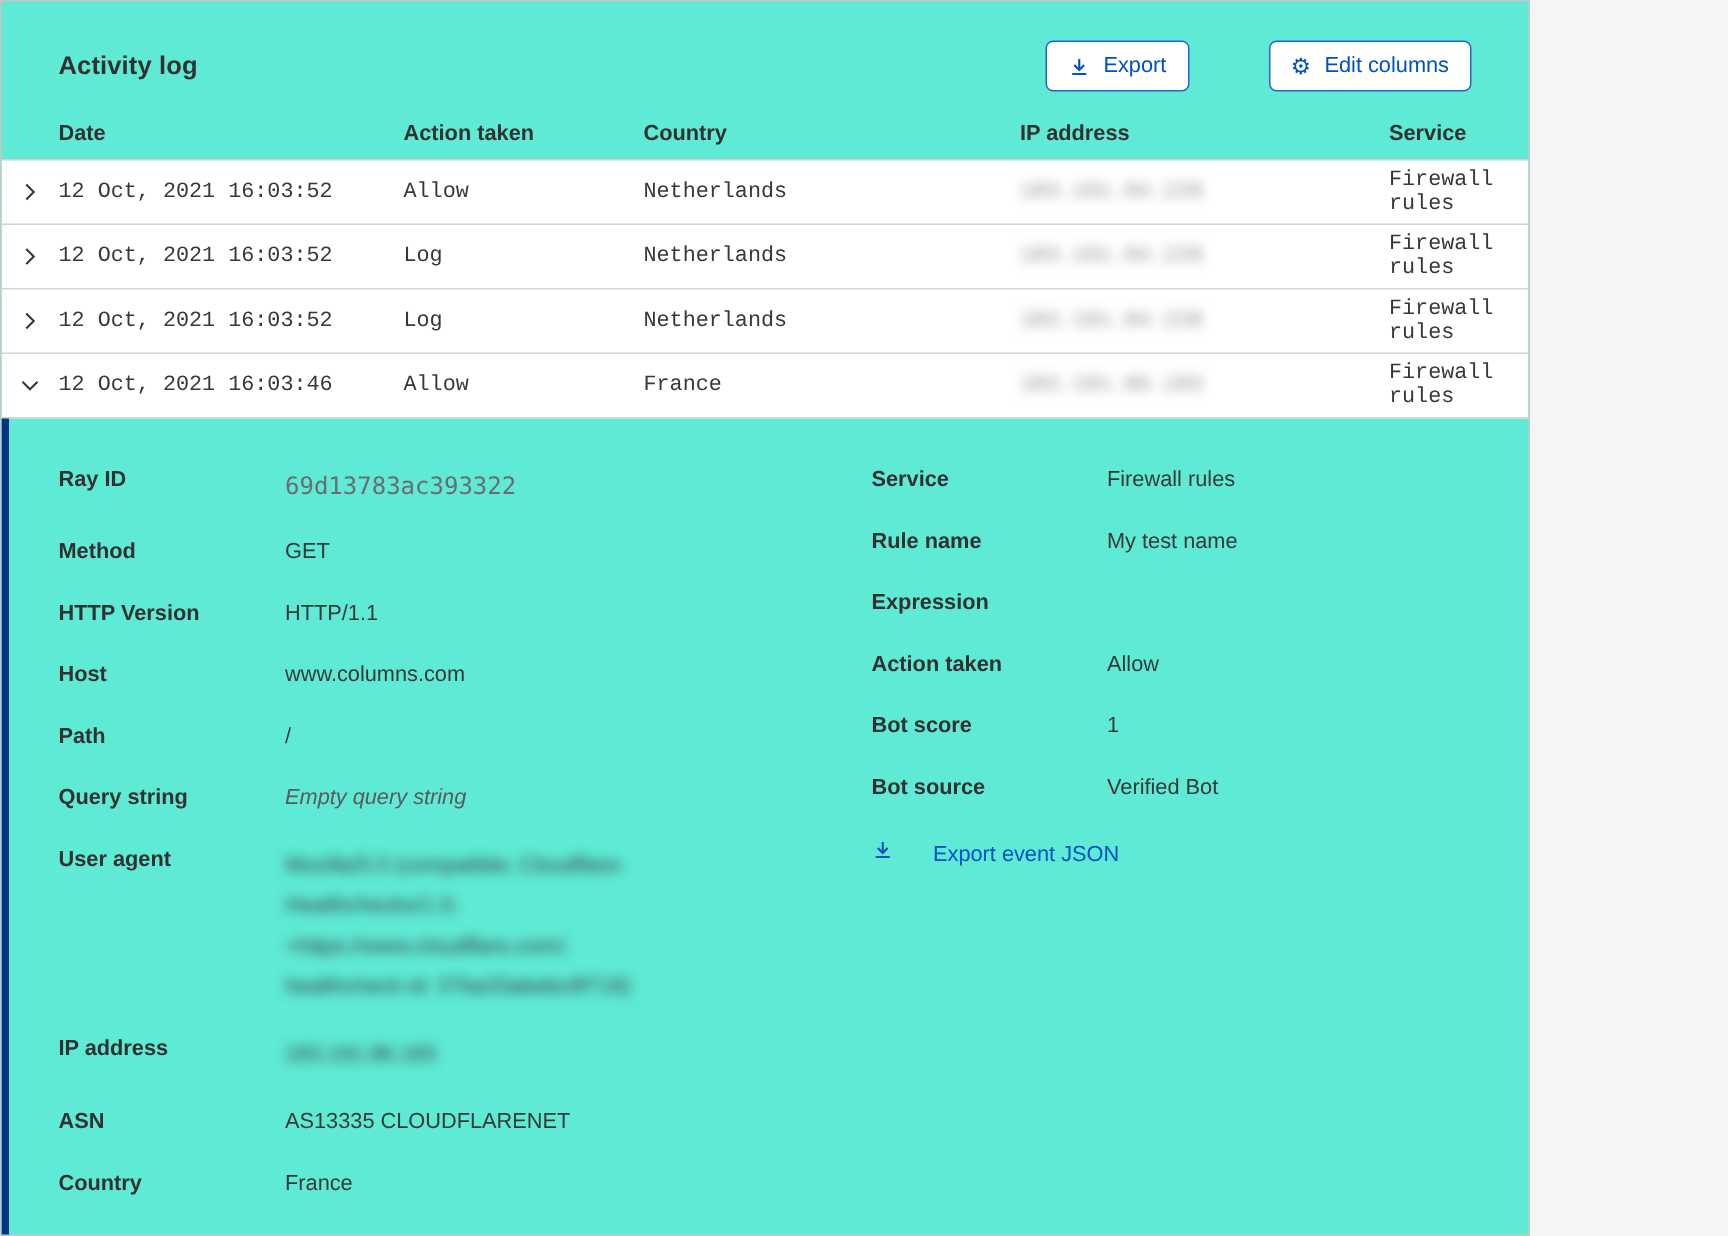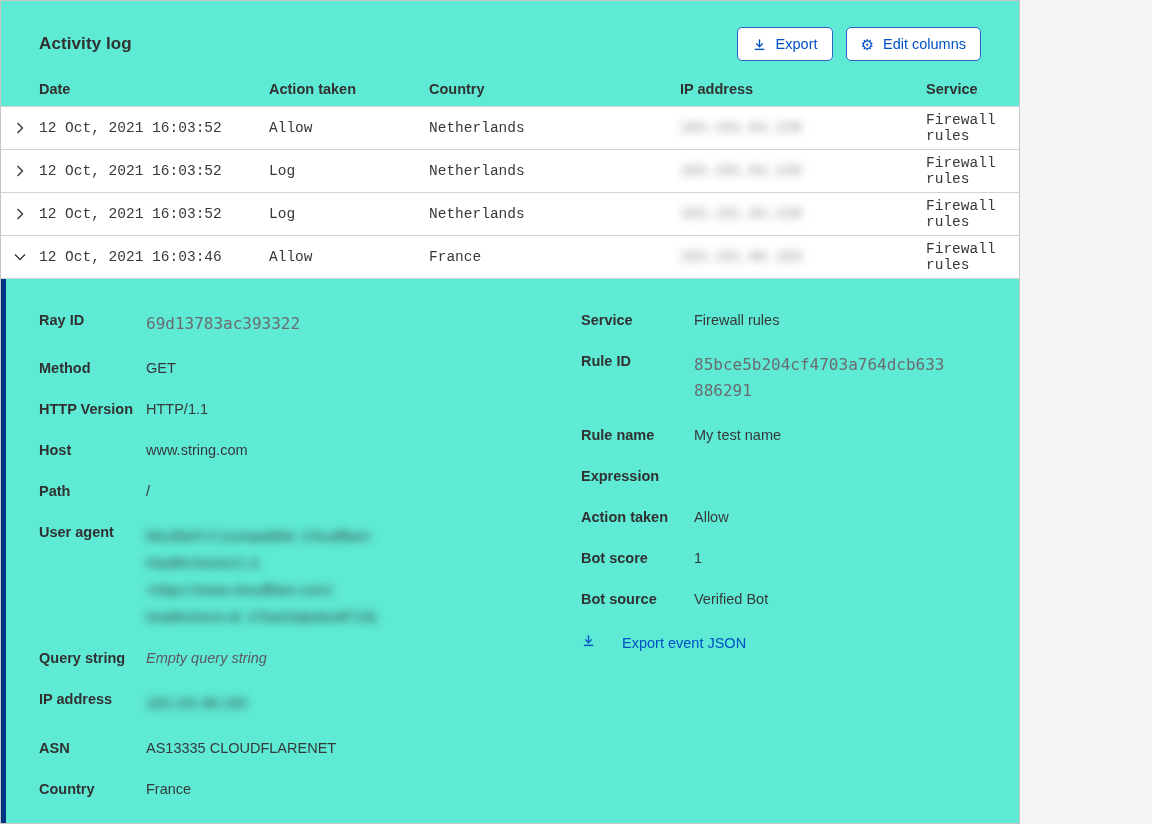--- a/index.html
+++ b/index.html
@@ -33,20 +33,21 @@
     gap: 9px;
     background: #ffffff;
     border: 1px solid #2d62c9;
     border-radius: 5px;
     color: #0051c3;
     font-family: inherit;
     font-size: 14.5px;
     padding: 7px 14px;
     cursor: pointer;
     line-height: 18px;
+    margin-left: 40px;
   }
   .btn svg { display: block; }
   .gear-glyph { font-size: 15px; line-height: 15px; color: #0051c3; }
 
   
   .grid {
     display: grid;
     grid-template-columns: 38px 230px 160px 251px 246px auto;
     align-items: center;
   }
@@ -68,21 +69,21 @@
 
   
   .detail-panel {
     flex: 1 1 auto;
     border-left: 5px solid #003681;
     padding: 32px 20px 10px 33px;
     display: grid;
     grid-template-columns: 542px 1fr;
     align-items: start;
   }
-  .detail-item { display: flex; margin-bottom: 22px; line-height: 19px; }
+  .detail-item { display: flex; margin-bottom: 22px; line-height: 19px; gap: 44px; }
   .detail-label { flex: 0 0 auto; font-weight: 700; color: #313131; }
   .left .detail-label { width: 107px; }
   .right .detail-label { width: 113px; }
   .detail-value { color: #36393a; }
   .detail-value.mono {
     font-family: "DejaVu Sans Mono", monospace;
     font-size: 16px;
     color: #6b6b70;
     line-height: 26px;
   }
@@ -194,56 +195,52 @@
           <div class="detail-item" data-name="detail-field-method">
             <span class="detail-label" data-name="detail-field-label">Method</span>
             <span class="detail-value" data-name="detail-field-value">GET</span>
           </div>
           <div class="detail-item" data-name="detail-field-http-version">
             <span class="detail-label" data-name="detail-field-label">HTTP Version</span>
             <span class="detail-value" data-name="detail-field-value">HTTP/1.1</span>
           </div>
           <div class="detail-item" data-name="detail-field-host">
             <span class="detail-label" data-name="detail-field-label">Host</span>
-            <span class="detail-value" data-name="detail-field-value">www.string.com</span>
+            <span class="detail-value" data-name="detail-field-value">www.columns.com</span>
           </div>
           <div class="detail-item" data-name="detail-field-path">
             <span class="detail-label" data-name="detail-field-label">Path</span>
             <span class="detail-value" data-name="detail-field-value">/</span>
           </div>
+          <div class="detail-item" data-name="detail-field-query-string">
+            <span class="detail-label" data-name="detail-field-label">Query string</span>
+            <span class="detail-value italic" data-name="detail-field-value">Empty query string</span>
+          </div>
           <div class="detail-item" data-name="detail-field-user-agent">
             <span class="detail-label" data-name="detail-field-label">User agent</span>
             <span class="detail-value redacted" data-name="detail-field-value">Mozilla/5.0 (compatible; Cloudflare-Healthchecks/1.0; +https://www.cloudflare.com/; healthcheck-id: 37ba33abebc8f718)</span>
-          </div>
-          <div class="detail-item" data-name="detail-field-query-string">
-            <span class="detail-label" data-name="detail-field-label">Query string</span>
-            <span class="detail-value italic" data-name="detail-field-value">Empty query string</span>
           </div>
           <div class="detail-item" data-name="detail-field-ip-address">
             <span class="detail-label" data-name="detail-field-label">IP address</span>
             <span class="detail-value redacted" data-name="detail-field-value">183.191.86.183</span>
           </div>
           <div class="detail-item" data-name="detail-field-asn">
             <span class="detail-label" data-name="detail-field-label">ASN</span>
             <span class="detail-value" data-name="detail-field-value">AS13335 CLOUDFLARENET</span>
           </div>
           <div class="detail-item" data-name="detail-field-country">
             <span class="detail-label" data-name="detail-field-label">Country</span>
             <span class="detail-value" data-name="detail-field-value">France</span>
           </div>
         </div>
     <div class="detail-col right" data-name="detail-right-column">
       <div id="detail-right-items" data-name="detail-right-items">
             <div class="detail-item" data-name="detail-field-service">
               <span class="detail-label" data-name="detail-field-label">Service</span>
               <span class="detail-value" data-name="detail-field-value">Firewall rules</span>
-            </div>
-            <div class="detail-item" data-name="detail-field-rule-id">
-              <span class="detail-label" data-name="detail-field-label">Rule ID</span>
-              <span class="detail-value mono" data-name="detail-field-value">85bce5b204cf4703a764dcb633886291</span>
             </div>
             <div class="detail-item" data-name="detail-field-rule-name">
               <span class="detail-label" data-name="detail-field-label">Rule name</span>
               <span class="detail-value" data-name="detail-field-value">My test name</span>
             </div>
             <div class="detail-item" data-name="detail-field-expression">
               <span class="detail-label" data-name="detail-field-label">Expression</span>
             </div>
             <div class="detail-item" data-name="detail-field-action-taken">
               <span class="detail-label" data-name="detail-field-label">Action taken</span>

